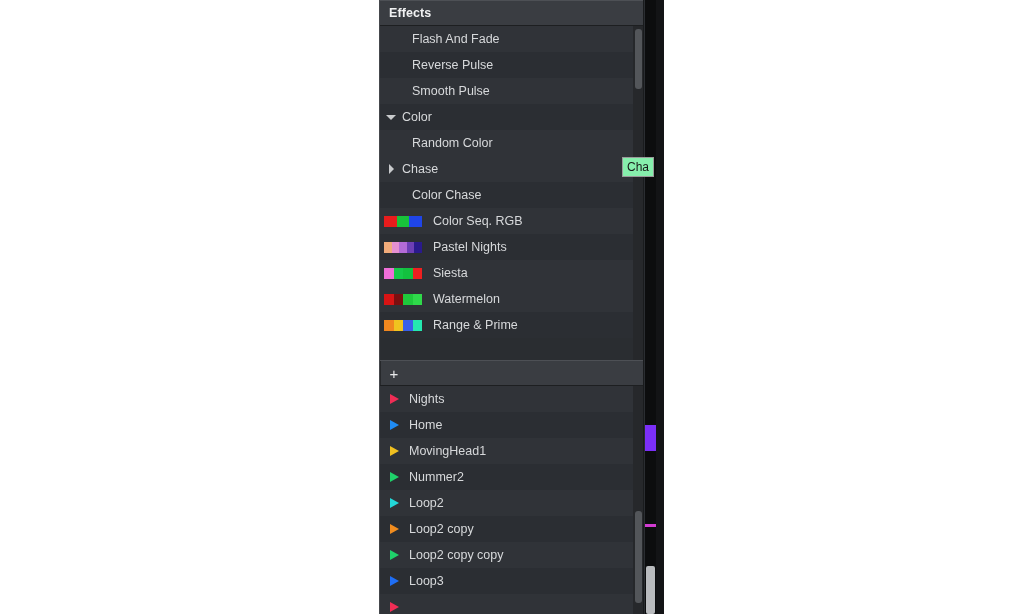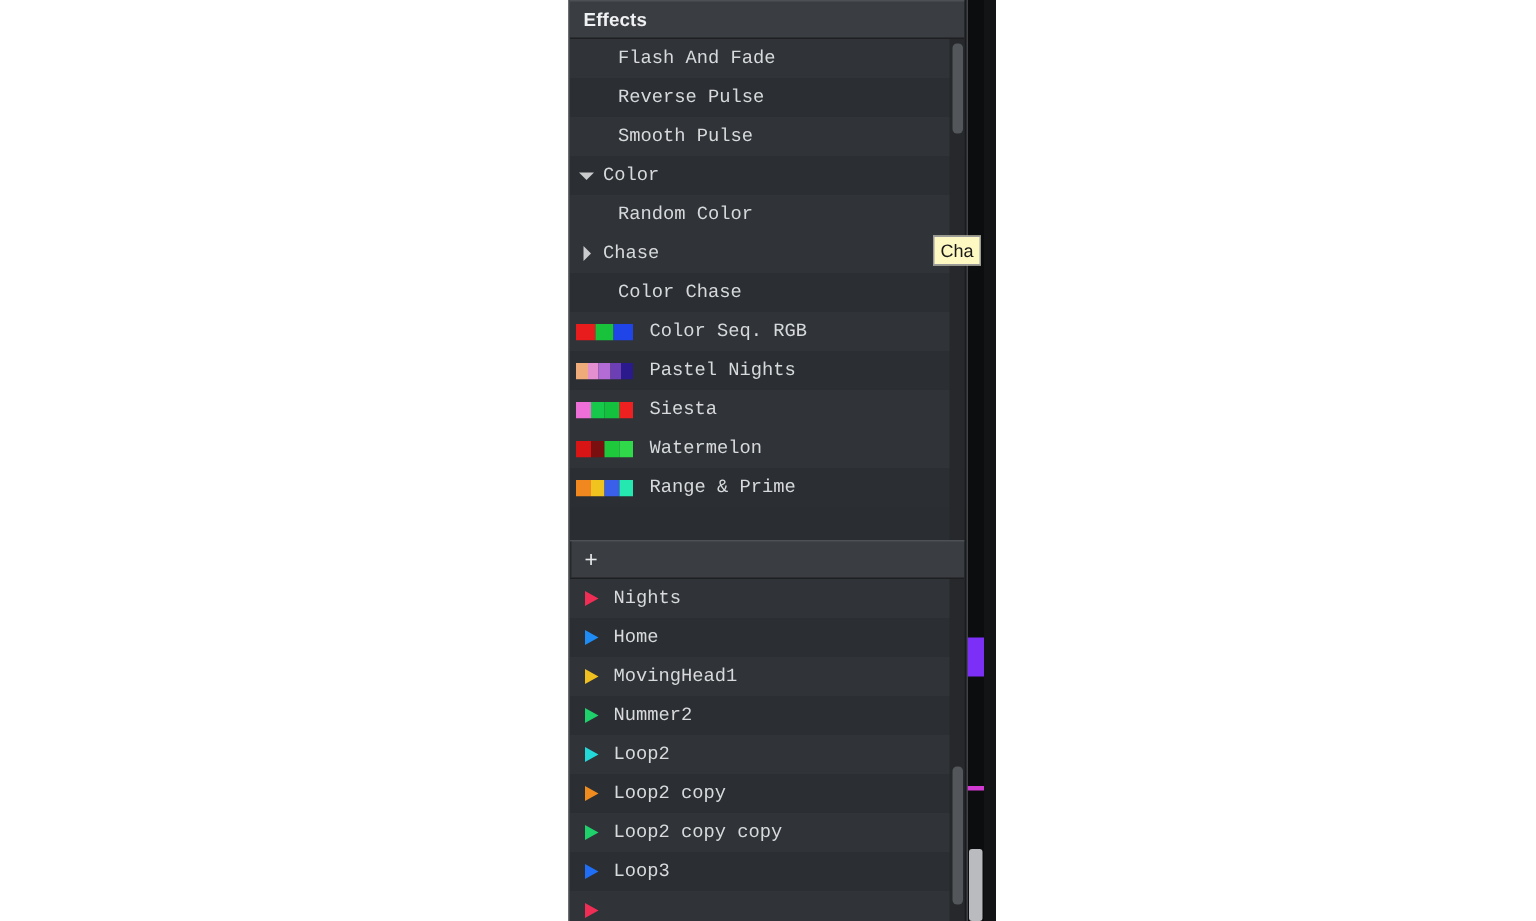--- a/index.html
+++ b/index.html
@@ -74,21 +74,20 @@
     position: relative;
     overflow: hidden;
   }
   .row {
     position: relative;
     height: 26px;
     display: flex;
     align-items: center;
     box-sizing: border-box;
     white-space: nowrap;
-    font-family: Liberation Mono, monospace;
   }
   .row.odd  { background: #303338; }
   .row.even { background: #2b2e33; }
 
   .row-label {
     font-size: 12.5px;
     color: #d7d9db;
     white-space: nowrap;
     overflow: hidden;
   }
@@ -152,21 +151,21 @@
     border-radius: 3px;
     background: #53565a;
   }
 
   
   .tooltip {
     position: absolute;
     left: 622px;
     top: 157px;
     height: 20px;
-    background: #fef9c3;
+    background: #86efac;
     border: 1px solid #9a9a9a;
     color: #181818;
     font-size: 12px;
     display: flex;
     align-items: center;
     padding: 0 4px;
     box-sizing: border-box;
     overflow: hidden;
     white-space: nowrap;
     z-index: 40;

